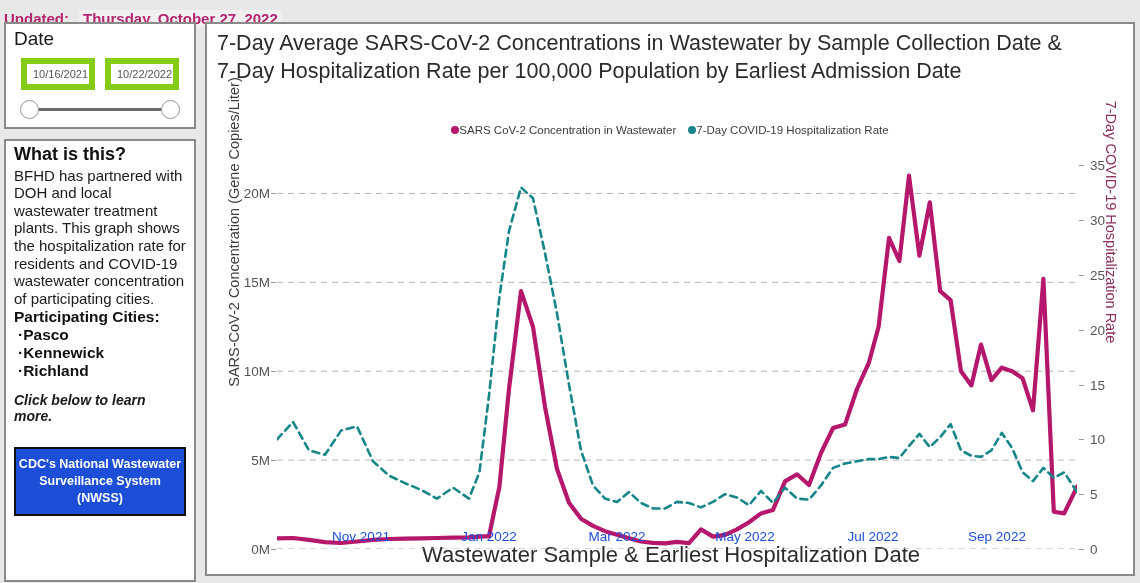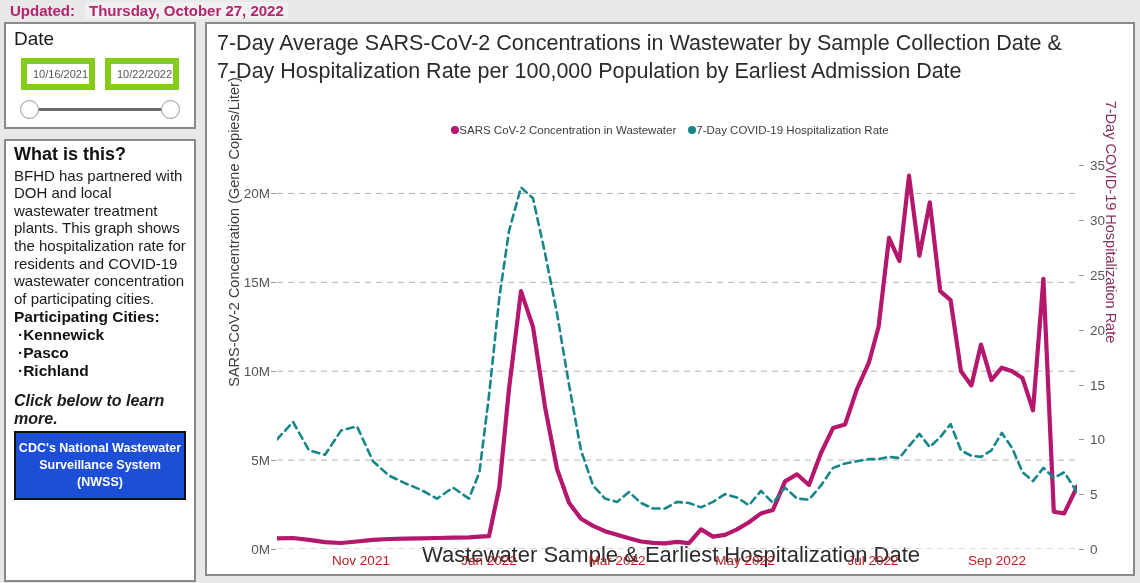--- a/index.html
+++ b/index.html
@@ -6,24 +6,24 @@
     margin: 0; padding: 0;
     width: 1140px; height: 583px;
     background: #e8e8e8;
     font-family: "Liberation Sans", sans-serif;
     overflow: hidden;
   }
   #root { position: relative; width: 1140px; height: 583px; }
 
   
   .updated-bar {
-    position: absolute; left: 0; top: 0;
+    position: absolute; left: 0; top: 8px;
     width: 1140px; height: 20px;
     display: flex; align-items: center;
-    padding-left: 10px; box-sizing: border-box;
+    padding-left: 4px; box-sizing: border-box;
   }
   .updated-label {
     color: #b4256e; font-weight: bold; font-size: 15px;
     margin-right: 10px;
   }
   .updated-value {
     color: #b4256e; font-size: 15px; font-weight: bold;
     background: #f0f0f0;
     padding: 0 4px;
   }
@@ -70,22 +70,22 @@
     font-size: 18px; font-weight: bold; color: #111;
     margin: 0 0 2px 0; line-height: 1.1;
   }
   .info-body {
     font-size: 15px; color: #1a1a1a; line-height: 1.17;
     margin: 0;
   }
   .cities-head { font-size: 15.5px; font-weight: bold; color: #111; margin-top: 1px; }
   .city { font-size: 15.5px; font-weight: bold; color: #111; padding-left: 4px; }
   .learn-more {
-    font-size: 16px; font-style: italic; font-weight: bold;
-    color: #1a1a1a; margin-top: 12px; margin-bottom: 3px;
+    font-size: 14px; font-style: italic; font-weight: bold;
+    color: #1a1a1a; margin-top: 12px; margin-bottom: 23px;
   }
   .cdc-btn {
     background: #1d4ed8; border: 2px solid #111;
     color: #ffffff; font-size: 12.5px; font-weight: bold;
     text-align: center; line-height: 1.35;
     padding: 7px 0; cursor: pointer;
   }
 
   
   .chart-panel {
@@ -123,21 +123,21 @@
     text-align: center; font-size: 22px; color: #2b2b2b;
   }
   .plot { position: absolute; left: 70px; top: 125px; width: 800px; height: 400px; }
   .ytick-left, .ytick-right {
     position: absolute; font-size: 13.5px; color: #555;
     white-space: nowrap;
   }
   .ytick-left { right: 100%; margin-right: 7px; transform: translateY(-50%); }
   .ytick-right { left: 100%; margin-left: 13px; transform: translateY(-50%); }
   .xtick {
-    position: absolute; top: 404px; font-size: 13.5px; color: #b91c1c;
+    position: absolute; top: 380px; font-size: 13.5px; color: #1d4ed8;
     transform: translateX(-50%); white-space: nowrap;
   }
   .tickmark {
     position: absolute; width: 5px; height: 1px; background: #999;
   }
 </style>
 </head>
 <body>
 
 <div id="root">
@@ -159,22 +159,22 @@
         <div class="slider-track"></div>
         <div class="slider-knob left"></div>
         <div class="slider-knob right"></div>
       </div>
     </div>
 
     <div class="panel info-panel">
       <div class="info-title">What is this?</div>
       <div class="info-body">BFHD has partnered with DOH and local wastewater treatment plants. This graph shows the hospitalization rate for residents and COVID-19 wastewater concentration of participating cities.</div>
       <div class="cities-head">Participating Cities:</div>
+      <div class="city">·<span>Pasco</span></div>
       <div class="city">·<span>Kennewick</span></div>
-      <div class="city">·<span>Pasco</span></div>
       <div class="city">·<span>Richland</span></div>
       <div class="learn-more">Click below to learn more.</div>
       <div class="cdc-btn">CDC's National Wastewater Surveillance System (NWSS)</div>
     </div>
   </div>
 
   <div class="chart-panel">
     <div class="chart-title">7-Day Average SARS-CoV-2 Concentrations in Wastewater by Sample Collection Date &amp; 7-Day Hospitalization Rate per 100,000 Population by Earliest Admission Date</div>
 
     <div class="legend">

